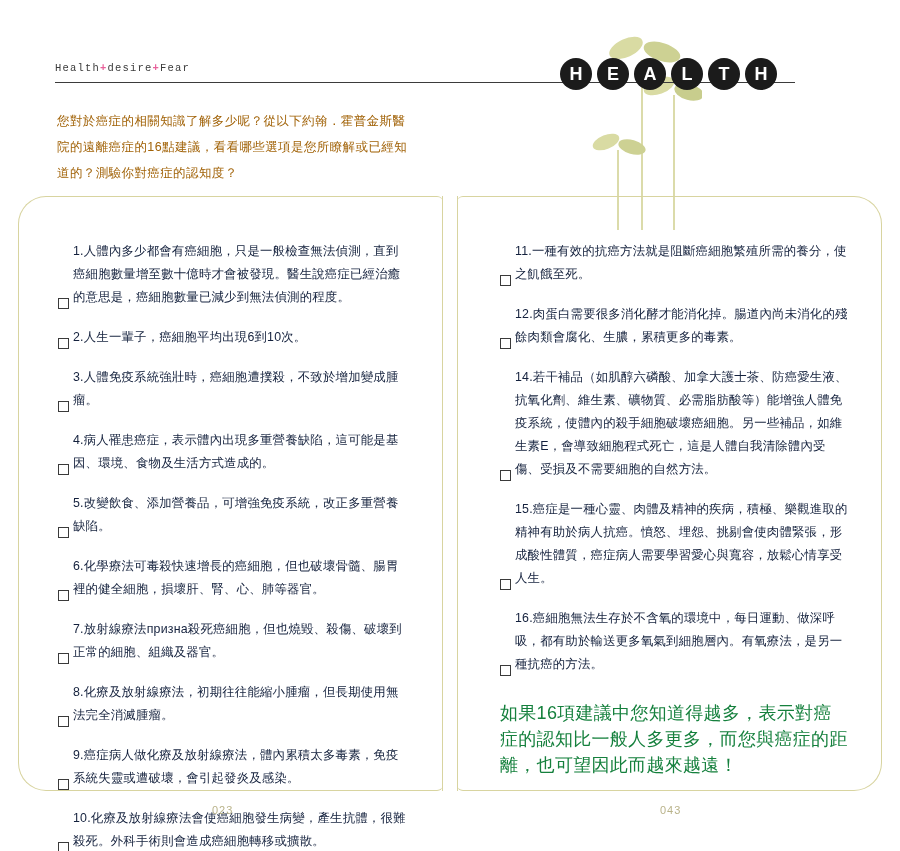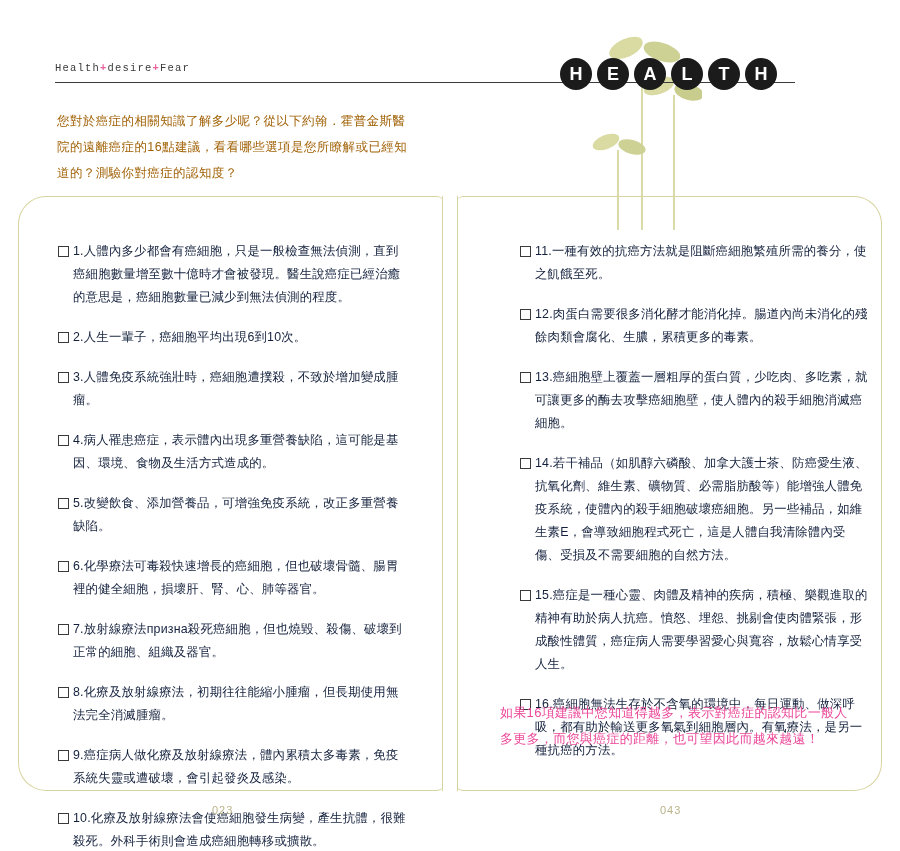--- a/index.html
+++ b/index.html
@@ -130,25 +130,25 @@
   .list {
     position: absolute;
     top: 240px;
     width: 350px;
     font-size: 12.4px;
     line-height: 23px;
     color: #14213d;
     letter-spacing: 0.2px;
   }
   .list-left { left: 58px; }
-  .list-right { left: 520px; }
+  .list-right { left: 500px; }
 
   .item {
     display: flex;
-    align-items: flex-start;
+    align-items: flex-end;
     margin-bottom: 17px;
   }
   .checkbox {
     flex: 0 0 auto;
     width: 9px;
     height: 9px;
     border: 1px solid #3a3a3a;
     margin-top: 6px;
     margin-right: 4px;
     background: #fff;
@@ -157,23 +157,23 @@
     flex: 1 1 auto;
     text-indent: 0;
   }
 
   
   .closing {
     position: absolute;
     left: 500px;
     top: 700px;
     width: 350px;
-    font-size: 13px;
+    font-size: 18px;
     line-height: 26px;
-    color: #ec4899;
+    color: #15803d;
     letter-spacing: 0.3px;
   }
 
   
   .folio {
     position: absolute;
     top: 804px;
     font-family: "Liberation Sans", sans-serif;
     font-size: 11px;
     color: #b9b38a;
@@ -267,24 +267,20 @@
     <div class="item">
       <span class="checkbox"></span>
       <span class="item-text">11.一種有效的抗癌方法就是阻斷癌細胞繁殖所需的養分，使之飢餓至死。</span>
     </div>
     <div class="item">
       <span class="checkbox"></span>
       <span class="item-text">12.肉蛋白需要很多消化酵才能消化掉。腸道內尚未消化的殘餘肉類會腐化、生膿，累積更多的毒素。</span>
     </div>
     <div class="item">
       <span class="checkbox"></span>
-      <span class="item-text">13.癌細胞壁上覆蓋一層粗厚的蛋白質，少吃肉、多吃素，就可讓更多的酶去攻擊癌細胞壁，使人體內的殺手細胞消滅癌細胞。</span>
-    </div>
-    <div class="item">
-      <span class="checkbox"></span>
       <span class="item-text">14.若干補品（如肌醇六磷酸、加拿大護士茶、防癌愛生液、抗氧化劑、維生素、礦物質、必需脂肪酸等）能增強人體免疫系統，使體內的殺手細胞破壞癌細胞。另一些補品，如維生素E，會導致細胞程式死亡，這是人體自我清除體內受傷、受損及不需要細胞的自然方法。</span>
     </div>
     <div class="item">
       <span class="checkbox"></span>
       <span class="item-text">15.癌症是一種心靈、肉體及精神的疾病，積極、樂觀進取的精神有助於病人抗癌。憤怒、埋怨、挑剔會使肉體緊張，形成酸性體質，癌症病人需要學習愛心與寬容，放鬆心情享受人生。</span>
     </div>
     <div class="item">
       <span class="checkbox"></span>
       <span class="item-text">16.癌細胞無法生存於不含氧的環境中，每日運動、做深呼吸，都有助於輸送更多氧氣到細胞層內。有氧療法，是另一種抗癌的方法。</span>
     </div>

